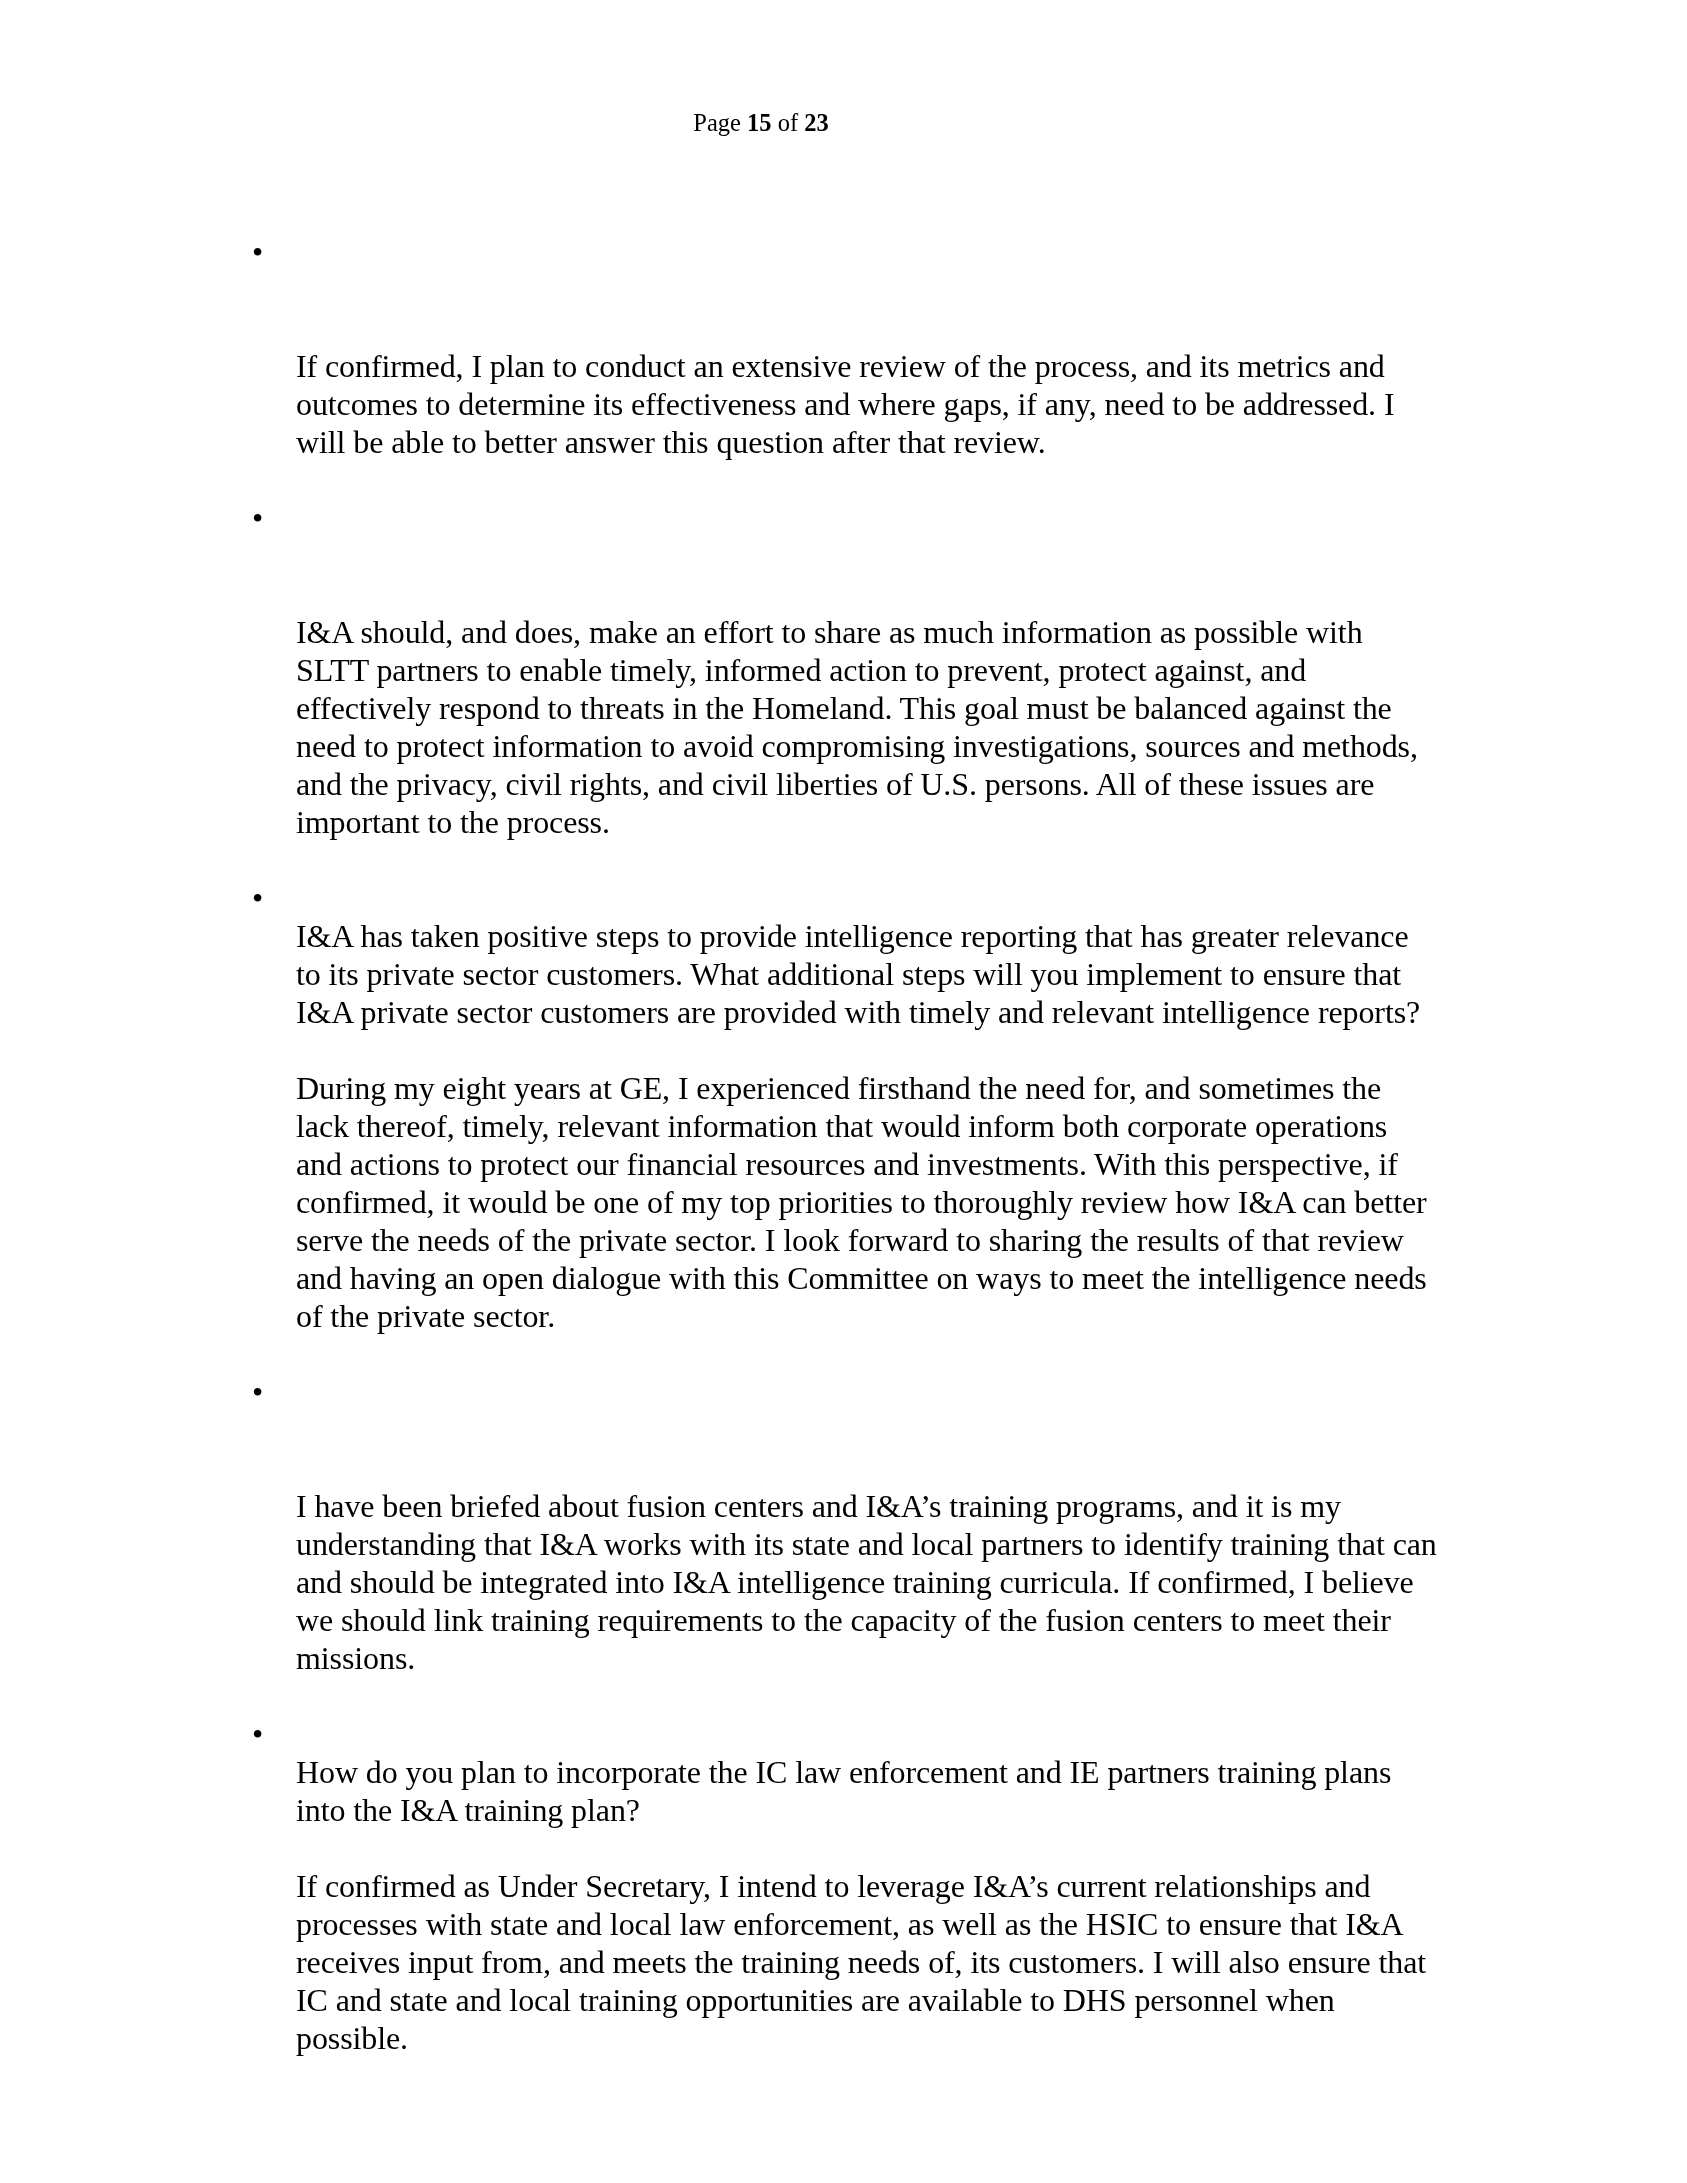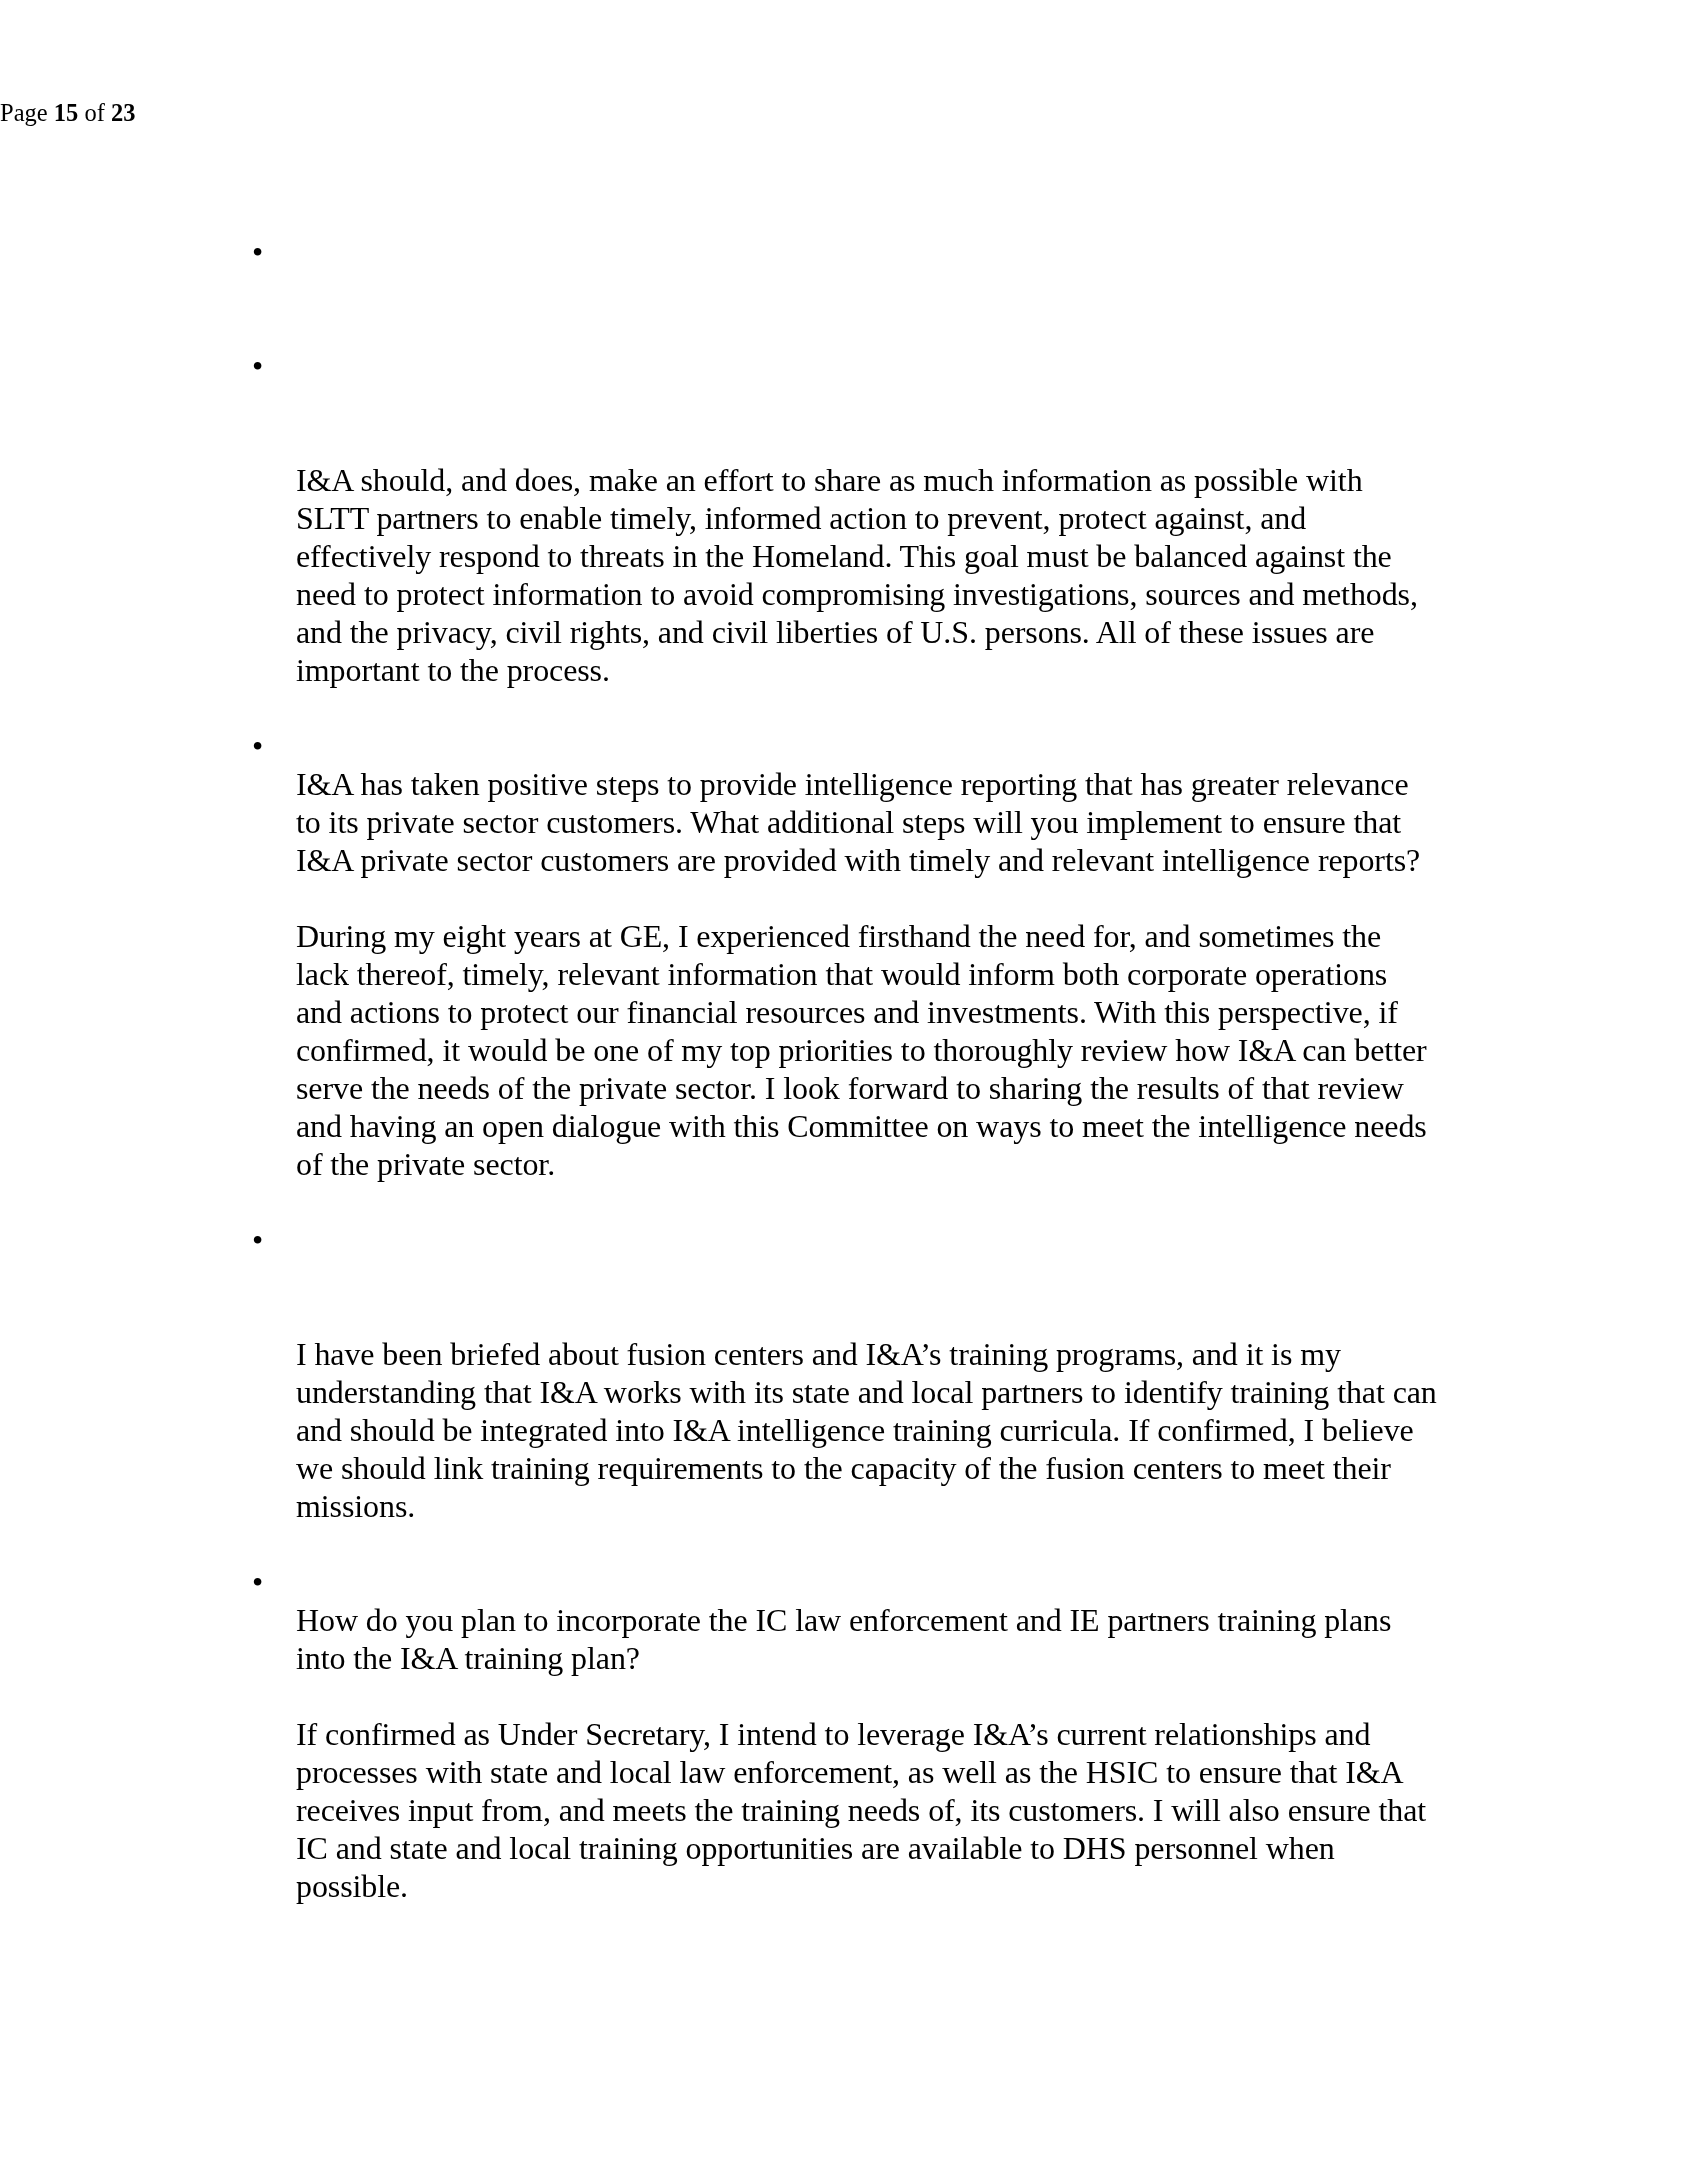--- a/index.html
+++ b/index.html
@@ -10,23 +10,24 @@
     body {
       width: 1687px;
       height: 2183px;
       position: relative;
       overflow: hidden;
       font-family: "Liberation Serif", "DejaVu Serif", serif;
       color: #000000;
     }
     .page-header {
       position: absolute;
-      top: 93px;
+      top: 103px;
       left: 0;
       width: 1522px;
+      text-align: center;
       font-size: 24.5px;
       line-height: 40px;
     }
     .page-header b { font-weight: bold; }
     .content {
       position: absolute;
       left: 296px;
       top: 233px;
       width: 1178px;
       font-size: 32px;
@@ -61,20 +62,23 @@
   <span>of</span>
   <b>23</b>
 </div>
 
 <div class="content">
 
   <div class="qa">
     <p class="question">
       <span class="bullet">•</span>
     </p>
+    <p class="answer">If confirmed, I plan to conduct an extensive review of the process, and its metrics and
+outcomes to determine its effectiveness and where gaps, if any, need to be addressed.  I
+will be able to better answer this question after that review.</p>
   </div>
 
   <div class="qa">
     <p class="question">
       <span class="bullet">•</span>
     </p>
     <p class="answer">I&amp;A should, and does, make an effort to share as much information as possible with
 SLTT partners to enable timely, informed action to prevent, protect against, and
 effectively respond to threats in the Homeland.  This goal must be balanced against the
 need to protect information to avoid compromising investigations, sources and methods,

